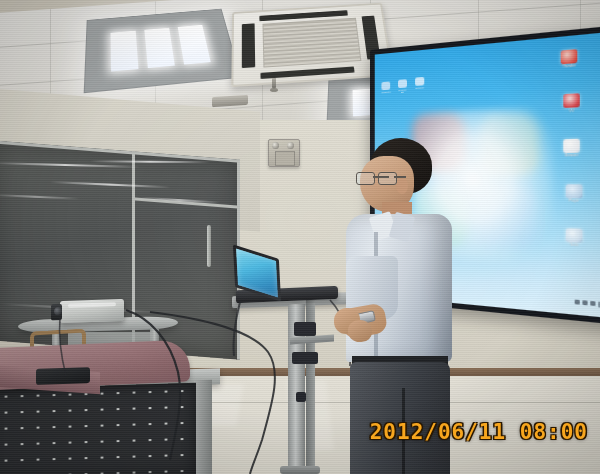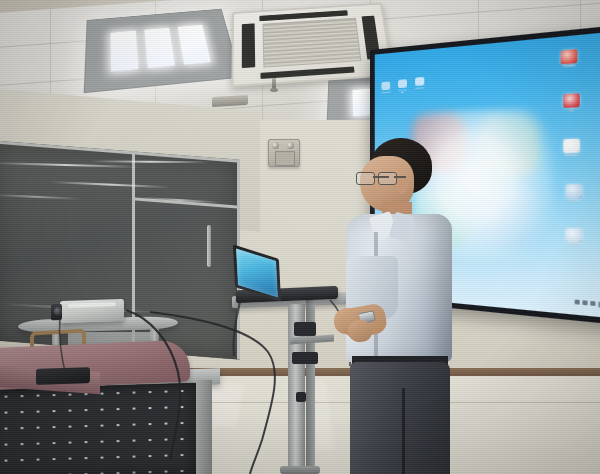--- a/index.html
+++ b/index.html
@@ -423,14 +423,15 @@
     <div class="pp" id="hand1"></div>
     <div class="pp" id="hand2"></div>
     <div class="pp" id="belt"></div>
     <div class="pp" id="trousers"></div>
     <div class="pp" id="leg-split"></div>
   </div>
 
   <div class="lay" id="grade"></div>
   <div class="lay" id="noise"></div>
 
+  <div class="lay" id="timestamp">2012/06/11 08:00</div>
 
 </div>
 
 </body></html>

